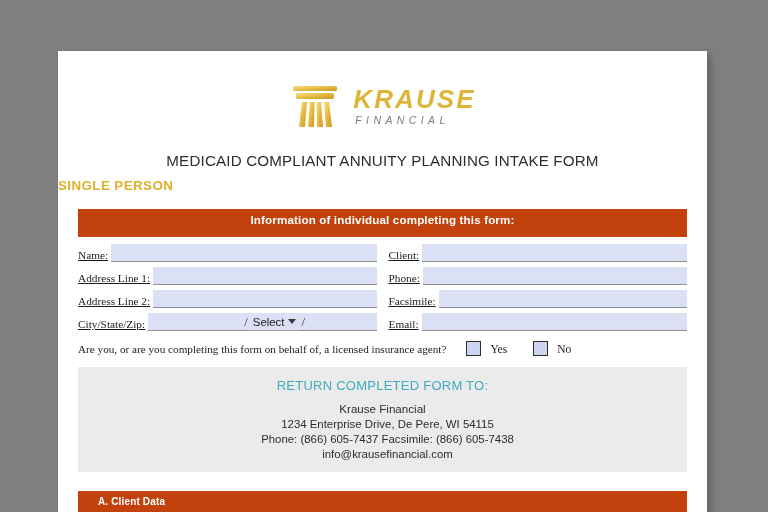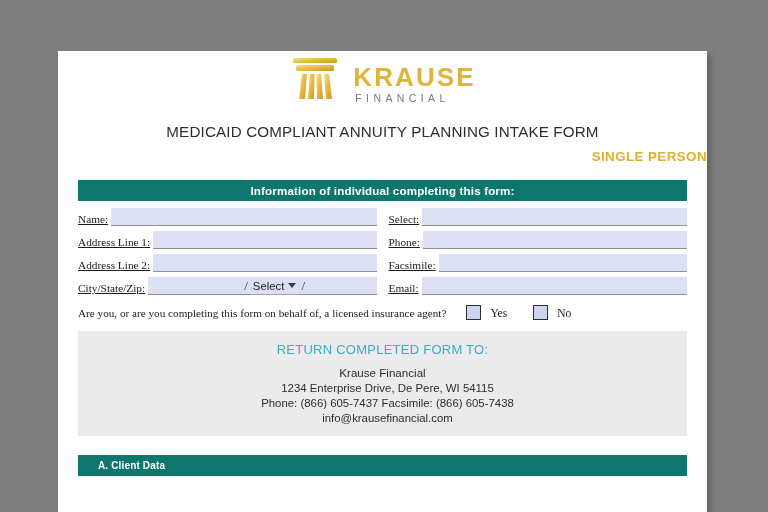--- a/index.html
+++ b/index.html
@@ -33,24 +33,26 @@
     top: 51px;
     width: 649px;
     height: 461px;
     background: #ffffff;
     overflow: hidden;
   }
 
   
   .logo-wrap {
     display: flex;
-    align-items: flex-end;
+    align-items: center;
     justify-content: center;
     gap: 12px;
+    margin-top: 29px;
     height: 52px;
+    font-style: italic;
   }
   .logo-mark { width: 52px; height: 50px; display: block; }
   .logo-text { line-height: 1; }
   .logo-krause {
     font-size: 26px;
     font-weight: bold;
     letter-spacing: 2.1px;
     color: #dcb53a;
     display: block;
   }
@@ -66,36 +68,36 @@
   
   .form-title {
     text-align: center;
     font-size: 15.2px;
     font-weight: normal;
     color: #2d2d2d;
     letter-spacing: 0.15px;
     margin-top: 20px;
   }
   .form-subtitle {
-    text-align: right;
+    text-align: left;
     font-size: 13.4px;
     font-weight: bold;
     color: #e0b02c;
     letter-spacing: 0.4px;
     margin-top: 9px;
   }
 
   
   .banner {
-    background: #0f766e;
+    background: #c2410c;
     color: #ffffff;
     font-size: 11.6px;
     font-weight: bold;
     letter-spacing: 0.15px;
-    height: 21px;
+    height: 28px;
     line-height: 21px;
     margin: 0 20px;
   }
   .banner.center { text-align: center; }
   .banner.left   { text-align: left; padding-left: 20px; font-size: 10px; }
   .banner-info { margin-top: 16px; }
   .banner-section { margin-top: 19px; }
 
   
   .fields {
@@ -285,21 +287,21 @@
           <span class="select-label">Select</span>
           <span class="caret"></span>
         </div>
         <span class="slash">/</span>
         <div class="czzip"></div>
       </div>
     </div>
 
     <div class="col">
       <div class="row">
-        <span class="flabel">Select:</span>
+        <span class="flabel">Client:</span>
         <div class="finput"></div>
       </div>
       <div class="row">
         <span class="flabel">Phone:</span>
         <div class="finput"></div>
       </div>
       <div class="row">
         <span class="flabel">Facsimile:</span>
         <div class="finput"></div>
       </div>

